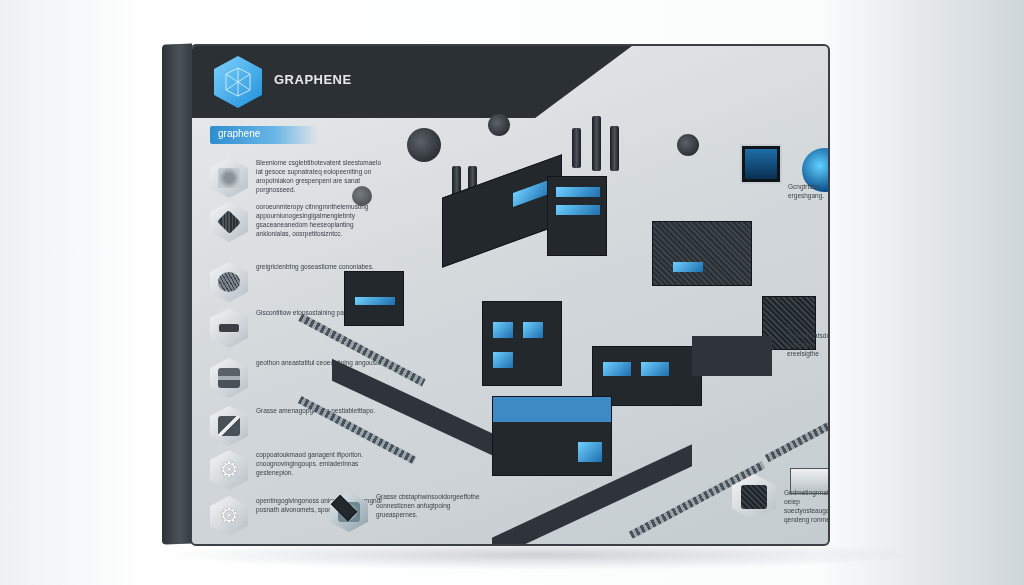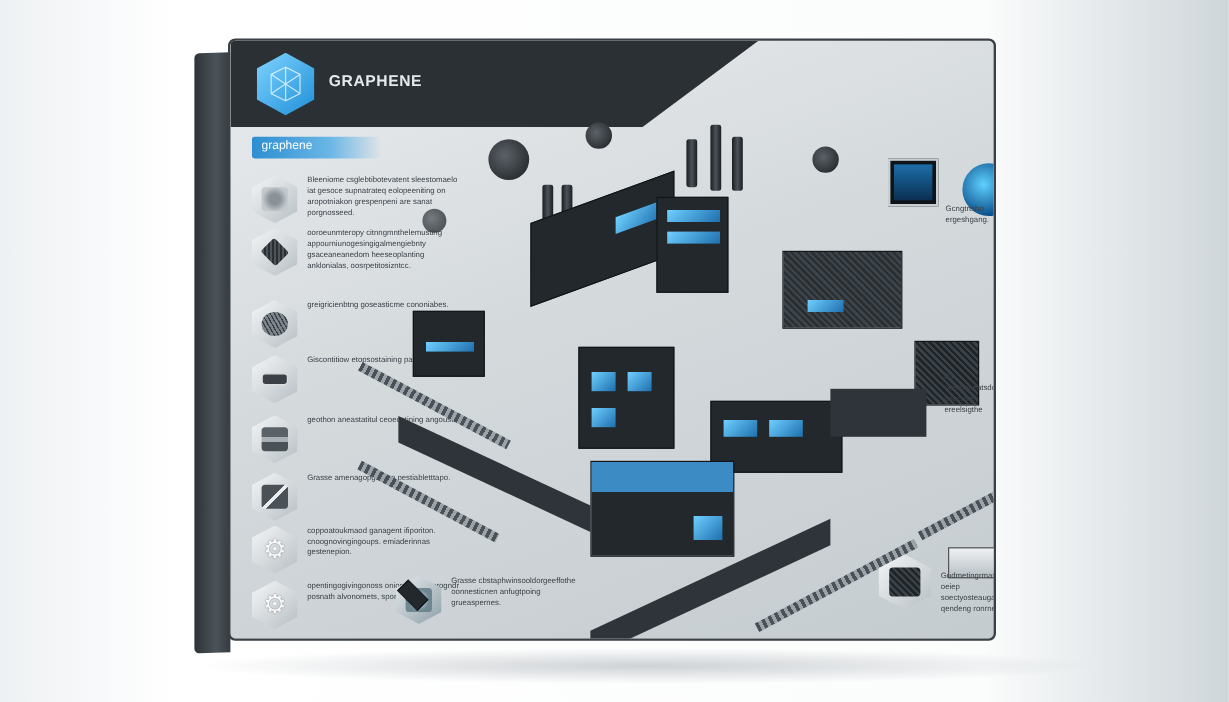--- a/index.html
+++ b/index.html
@@ -3,21 +3,21 @@
 <meta charset="utf-8">
 <style>
   *{box-sizing:border-box;margin:0;padding:0}
   body{width:1024px;height:585px;overflow:hidden;font-family:"Liberation Sans",sans-serif;
     background:linear-gradient(90deg,#eef1f3 0%,#ffffff 14%,#fbfcfc 80%,#cfd6da 100%);position:relative}
   .board-shadow{position:absolute;left:160px;top:540px;width:760px;height:30px;
     background:radial-gradient(ellipse at center,rgba(120,130,140,.35),rgba(255,255,255,0) 70%)}
   .board-side{position:absolute;left:162px;top:44px;width:30px;height:500px;
     background:linear-gradient(90deg,#2d3338,#4b5359 60%,#343a40);border-radius:4px 0 0 4px;
     transform:skewY(-2deg)}
-  .board{position:absolute;left:190px;top:32px;width:640px;height:502px;
+  .board{position:absolute;left:190px;top:44px;width:640px;height:502px;
     background:linear-gradient(160deg,#e9ecee 0%,#d4d9dc 45%,#c5ccd0 100%);
     border:2px solid #3a4045;border-radius:6px;overflow:hidden}
   .header{position:absolute;left:0;top:0;width:440px;height:72px;background:#2b3035;
     clip-path:polygon(0 0,100% 0,78% 100%,0 100%)}
   .logo{position:absolute;left:22px;top:10px;width:48px;height:52px;
     background:linear-gradient(135deg,#7fd3ff,#1f8fd8);
     clip-path:polygon(50% 0,100% 25%,100% 75%,50% 100%,0 75%,0 25%);
     box-shadow:0 0 6px #5cc3ff}
   .logo svg{position:absolute;left:8px;top:10px}
   .title{position:absolute;left:82px;top:26px;color:#e6e9eb;font-weight:bold;font-size:13px;letter-spacing:.5px}

